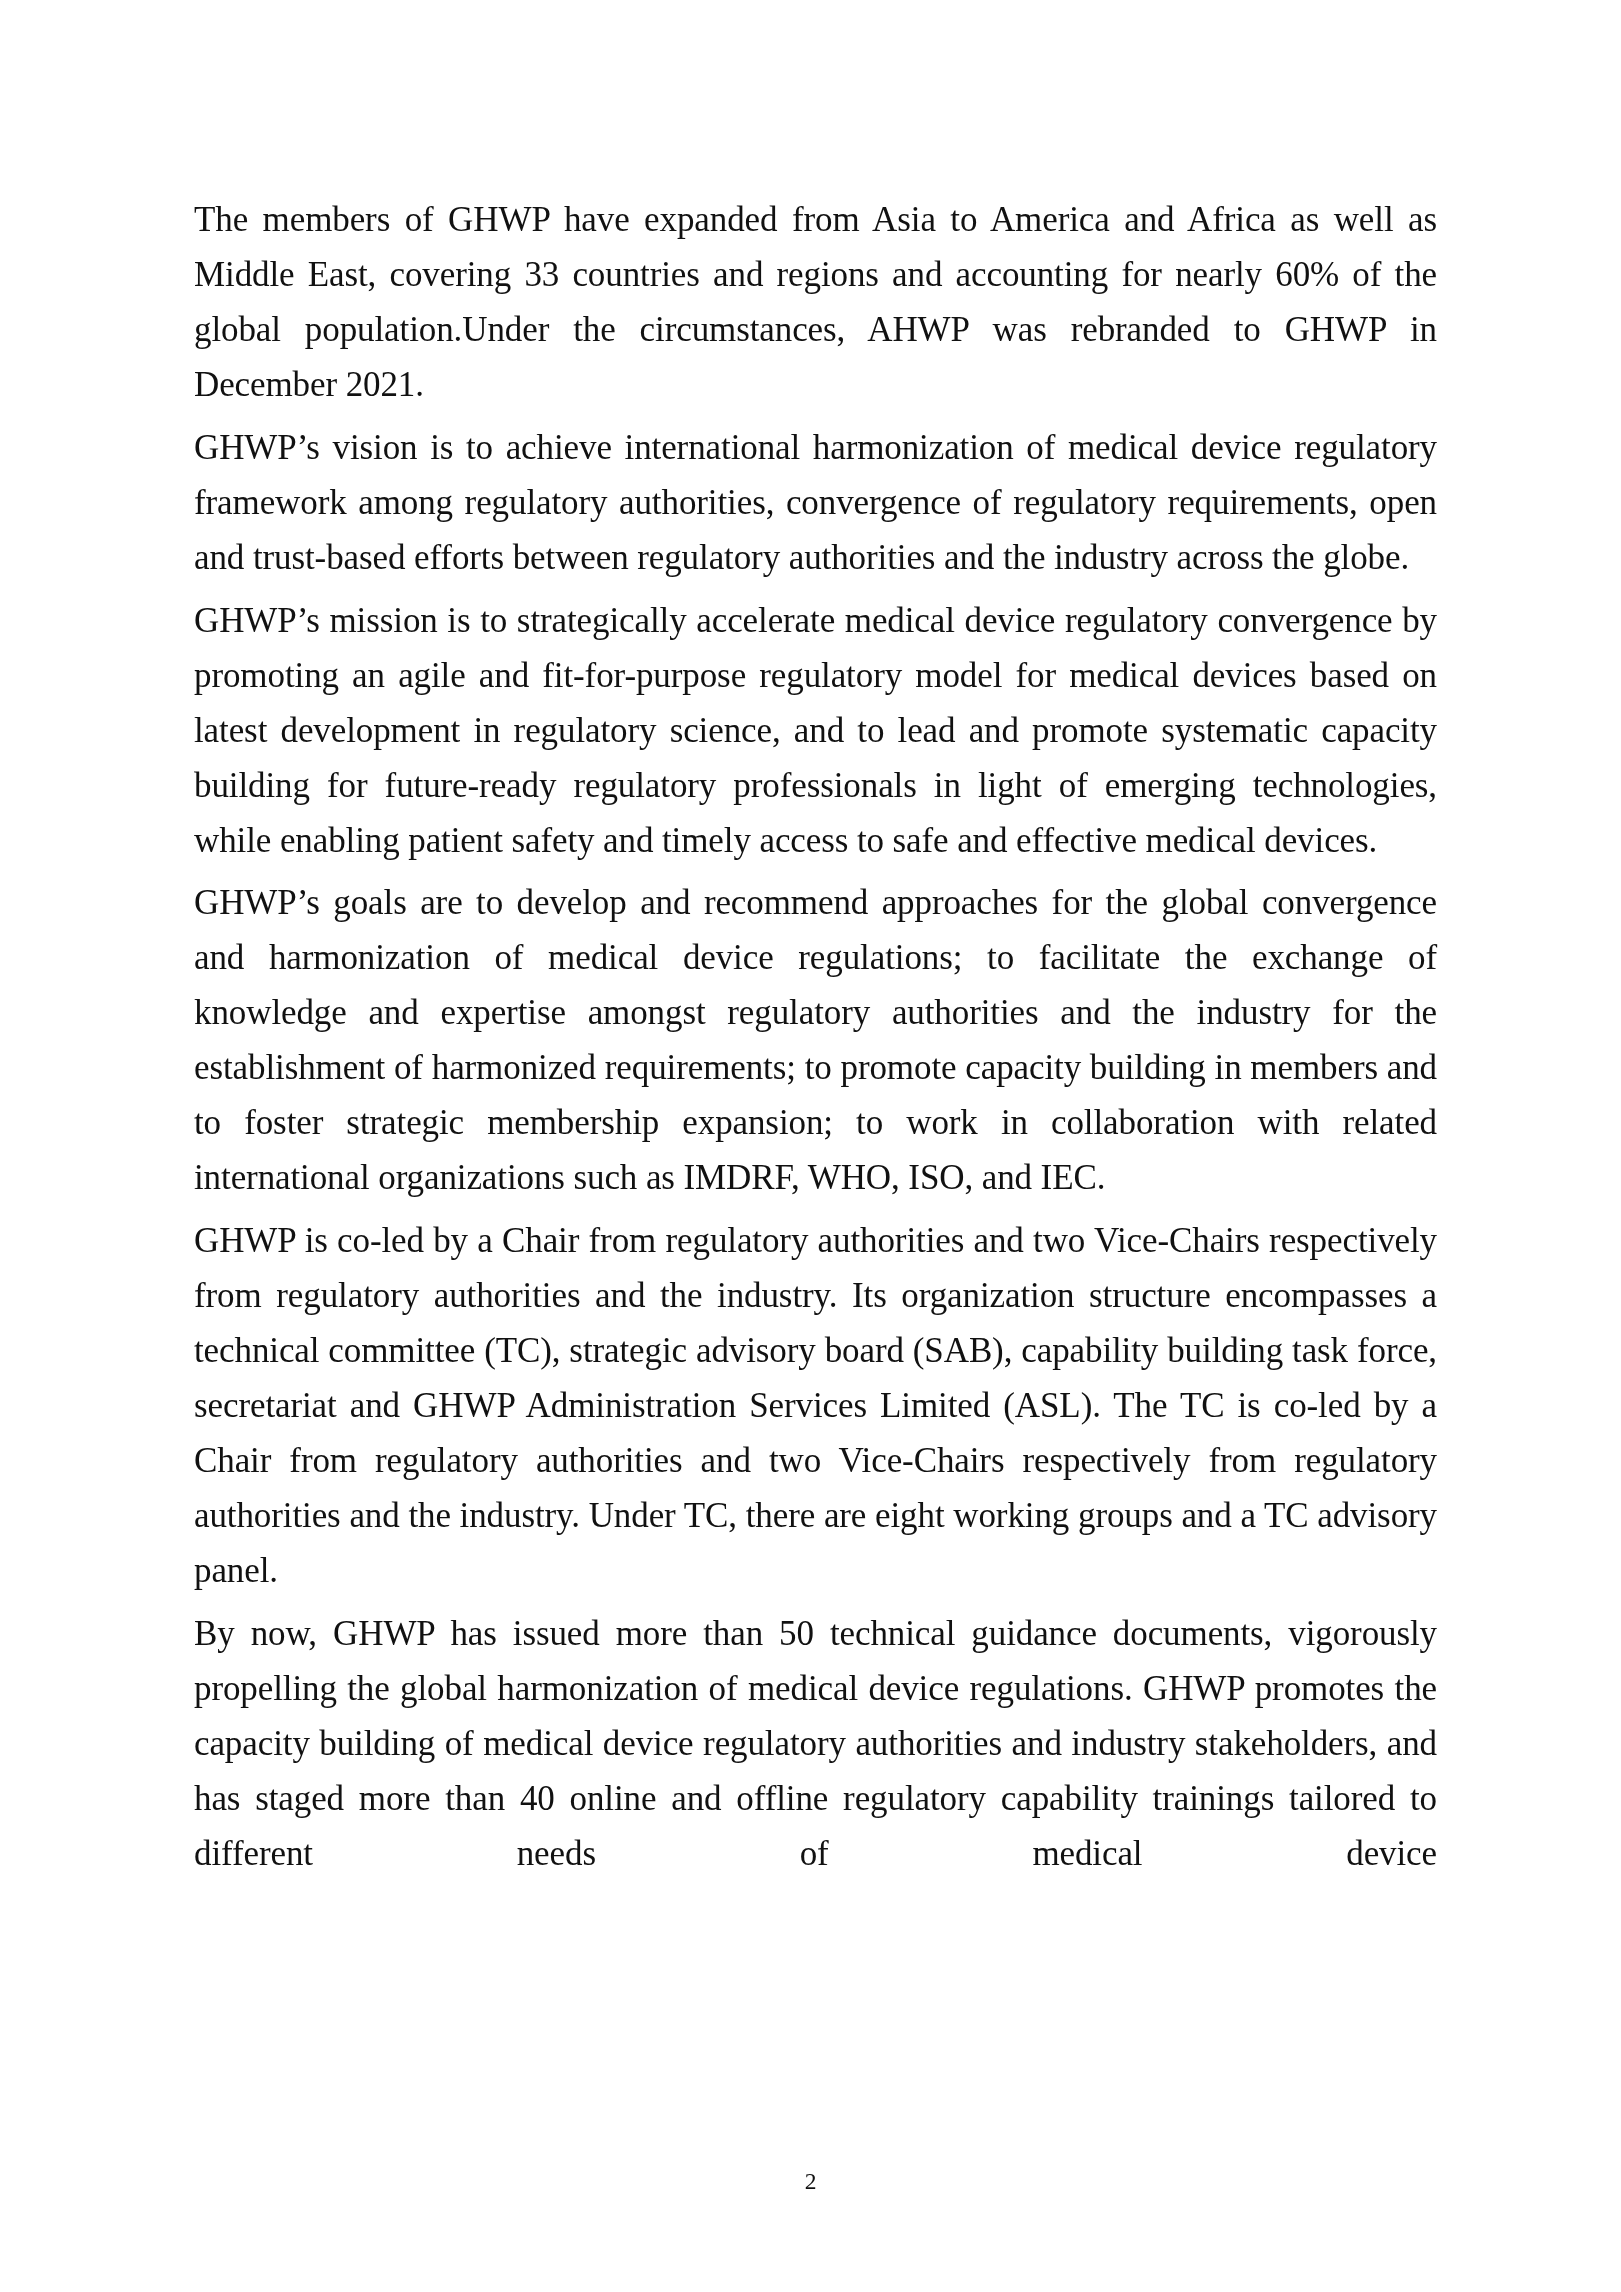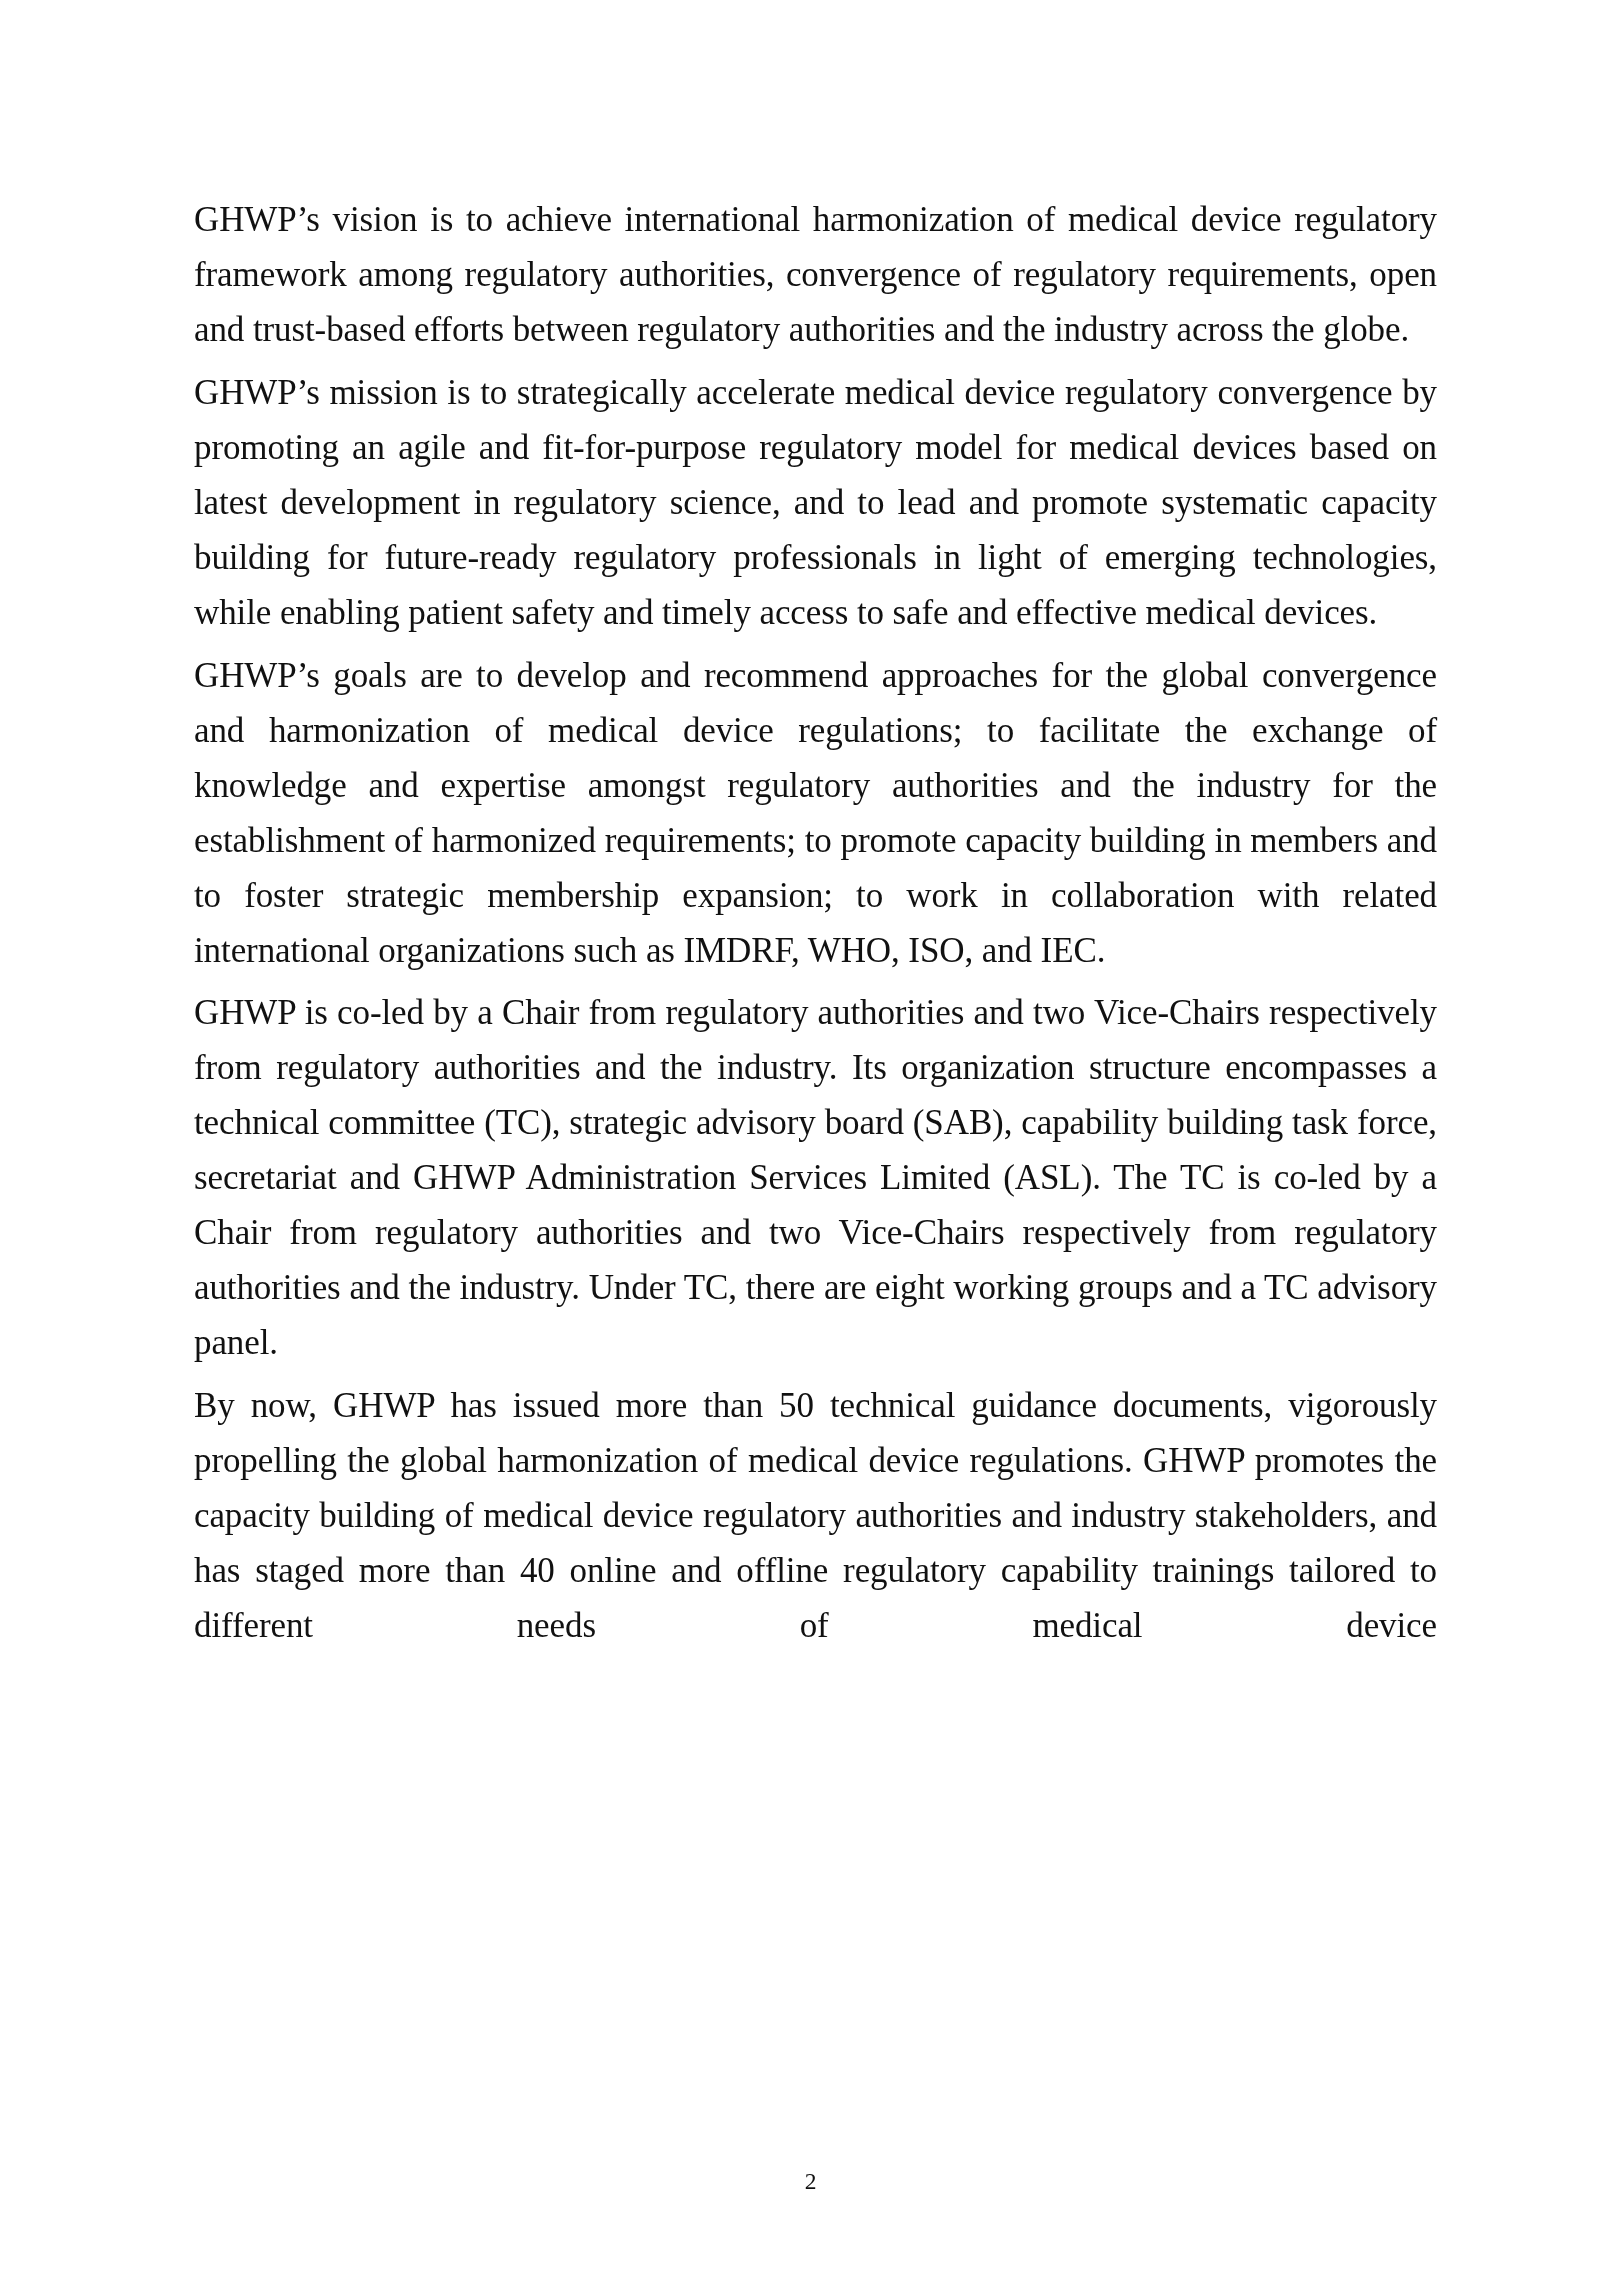--- a/index.html
+++ b/index.html
@@ -46,20 +46,21 @@
       font-family: "Liberation Serif", "DejaVu Serif", serif;
       font-size: 23.5px;
       color: #111111;
     }
   </style>
 </head>
 <body>
 
 <div class="page">
   <div class="content">
+    <p>The members of GHWP have expanded from Asia to America and Africa as well as Middle East, covering 33 countries and regions and accounting for nearly 60% of the global population.Under the circumstances, AHWP was rebranded to GHWP in December 2021.</p>
     <p>GHWP’s vision is to achieve international harmonization of medical device regulatory framework among regulatory authorities, convergence of regulatory requirements, open and trust-based efforts between regulatory authorities and the industry across the globe.</p>
     <p>GHWP’s mission is to strategically accelerate medical device regulatory convergence by promoting an agile and fit-for-purpose regulatory model for medical devices based on latest development in regulatory science, and to lead and promote systematic capacity building for future-ready regulatory professionals in light of emerging technologies, while enabling  patient safety and timely access to safe and effective medical devices.</p>
     <p>GHWP’s goals are to develop and recommend approaches for the global convergence and harmonization of medical device regulations; to facilitate the exchange of knowledge and expertise amongst regulatory authorities and the industry for the establishment of harmonized requirements; to promote capacity building in members and to foster strategic membership expansion; to work in collaboration with related international organizations such as IMDRF, WHO, ISO, and IEC.</p>
     <p>GHWP is co-led by a Chair from regulatory authorities and two Vice-Chairs respectively from regulatory authorities and the industry. Its organization structure encompasses a technical committee (TC), strategic advisory board (SAB), capability building task force, secretariat and GHWP Administration Services Limited (ASL). The TC is co-led by a Chair from regulatory authorities and two Vice-Chairs respectively from regulatory authorities and the industry. Under TC, there are eight working groups and a TC advisory panel.</p>
     <p style="text-align-last: justify;">By now, GHWP has issued more than 50 technical guidance documents, vigorously propelling the global harmonization of medical device regulations. GHWP promotes the capacity building of medical device regulatory authorities and industry stakeholders, and has staged more than 40 online and offline regulatory capability trainings tailored to different needs of medical device</p>
   </div>
   <div class="page-number">2</div>
 </div>
 
 

